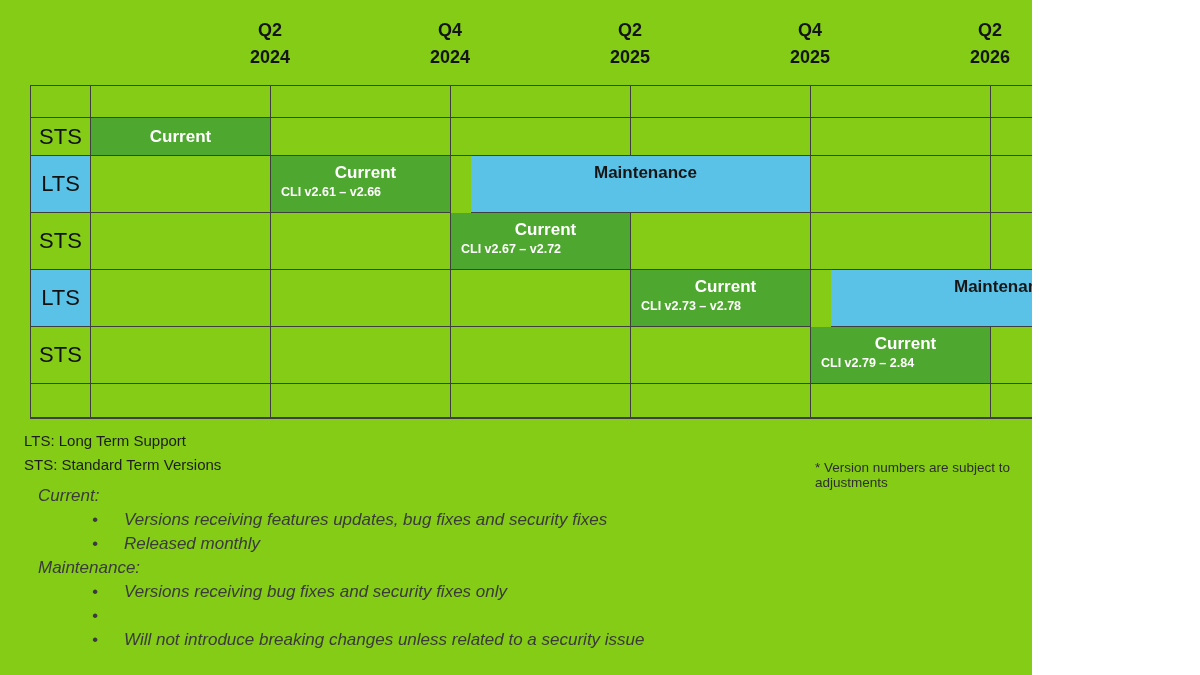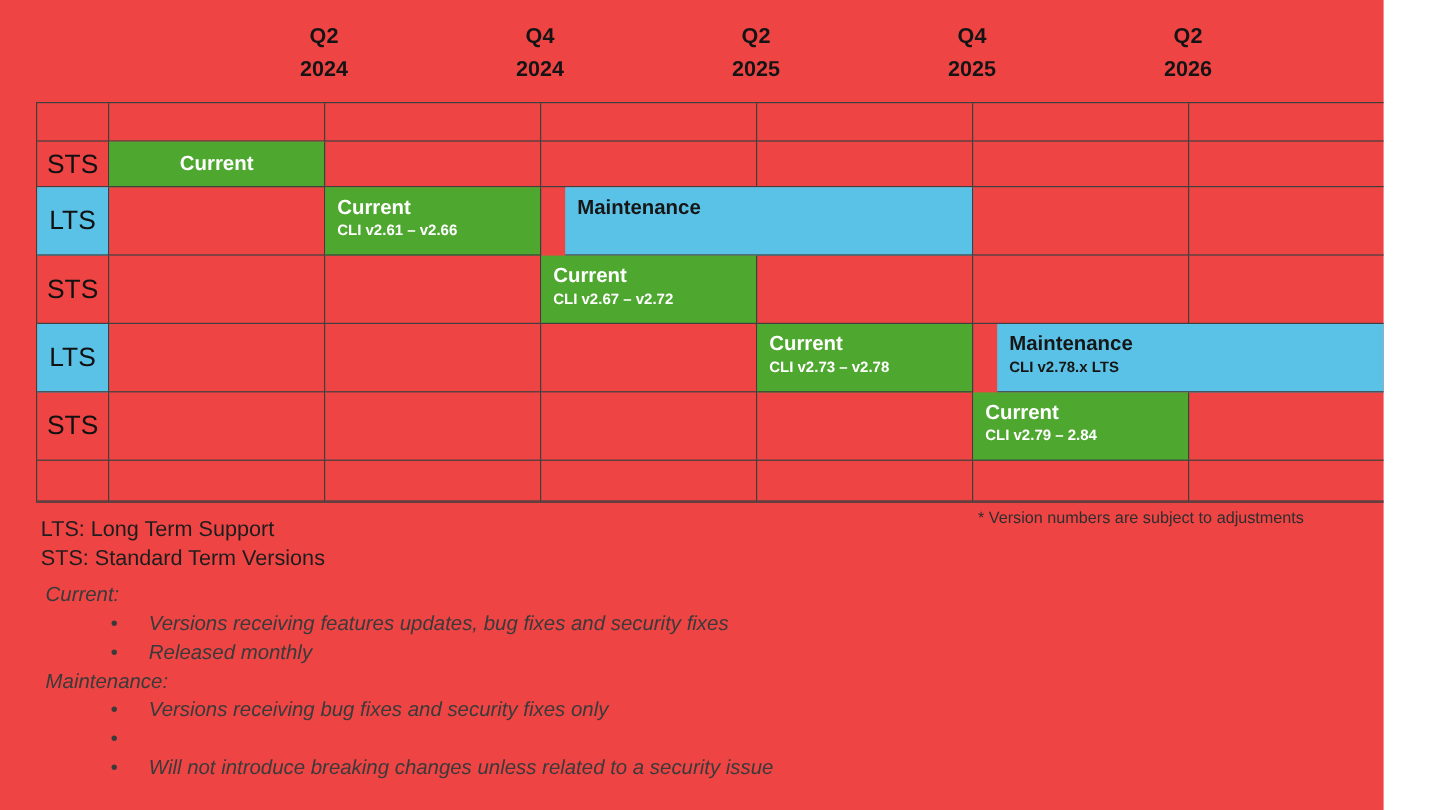--- a/index.html
+++ b/index.html
@@ -1,17 +1,17 @@
 <!DOCTYPE html>
 <html style="--green: #4ea72e; --blue: #5bc2e7; --line: #3f3f3f;"><head>
 <meta charset="utf-8">
 <style>
   html,body{margin:0;padding:0;background:#fff;}
   .page{
-    position:relative;width:1153px;height:675px;background:#ef4444;overflow:hidden;
+    position:relative;width:1032px;height:675px;background:#84cc16;overflow:hidden;
     font-family:"Liberation Sans",sans-serif;color:#1a1a1a;
   }
   
   .qh{
     position:absolute;top:17px;width:180px;text-align:center;
     font-size:18px;font-weight:700;line-height:27px;color:#141414;
   }
   
   .grid{
     position:absolute;left:30px;top:85px;
@@ -24,33 +24,33 @@
     border-right:1px solid var(--line);
     border-bottom:1px solid var(--line);
     box-sizing:border-box;
   }
   .lbl{
     display:flex;align-items:center;justify-content:center;
     font-size:22px;color:#111;
   }
   .lbl.bluebg{background:var(--blue);}
   .bar{padding:6px 0 0 10px;}
-  .bar .t{font-size:17px;font-weight:600;line-height:22px;}
+  .bar .t{font-size:17px;font-weight:600;line-height:22px;text-align:center;}
   .bar .v{font-size:12.5px;font-weight:700;line-height:17px;}
   .bar.green{background:var(--green);color:#ffffff;}
   .bar.blue{background:var(--blue);color:#161616;margin-left:20px;}
   .bar.center{display:flex;align-items:center;justify-content:center;padding:0;}
   .span2{grid-column:span 2;}
   
   .legend{
-    position:absolute;left:34px;top:429px;
-    font-size:18px;line-height:24px;color:#1d1d1d;
+    position:absolute;left:24px;top:429px;
+    font-size:15px;line-height:24px;color:#1d1d1d;
   }
   .footnote{
-    position:absolute;left:815px;top:424px;
+    position:absolute;left:815px;top:460px;
     font-size:13.5px;color:#2e2e2e;
   }
   .defs{
     position:absolute;left:38px;top:484px;
     font-size:17px;line-height:24px;color:#3a3a3a;font-style:italic;
   }
   .term{color:#3a3a3a;}
   .bullet{display:flex;padding-left:52px;}
   .bullet .mark{width:10px;text-align:center;margin-right:24px;}
 </style>
@@ -126,21 +126,20 @@
     <div class="cell lbl bluebg">LTS</div>
     <div class="cell"></div>
     <div class="cell"></div>
     <div class="cell"></div>
     <div class="cell bar green">
       <div class="t">Current</div>
       <div class="v">CLI v2.73 – v2.78</div>
     </div>
     <div class="cell bar blue span2">
       <div class="t">Maintenance</div>
-      <div class="v">CLI v2.78.x LTS</div>
     </div>
 
     <div class="cell lbl">STS</div>
     <div class="cell"></div>
     <div class="cell"></div>
     <div class="cell"></div>
     <div class="cell"></div>
     <div class="cell bar green">
       <div class="t">Current</div>
       <div class="v">CLI v2.79 – 2.84</div>

